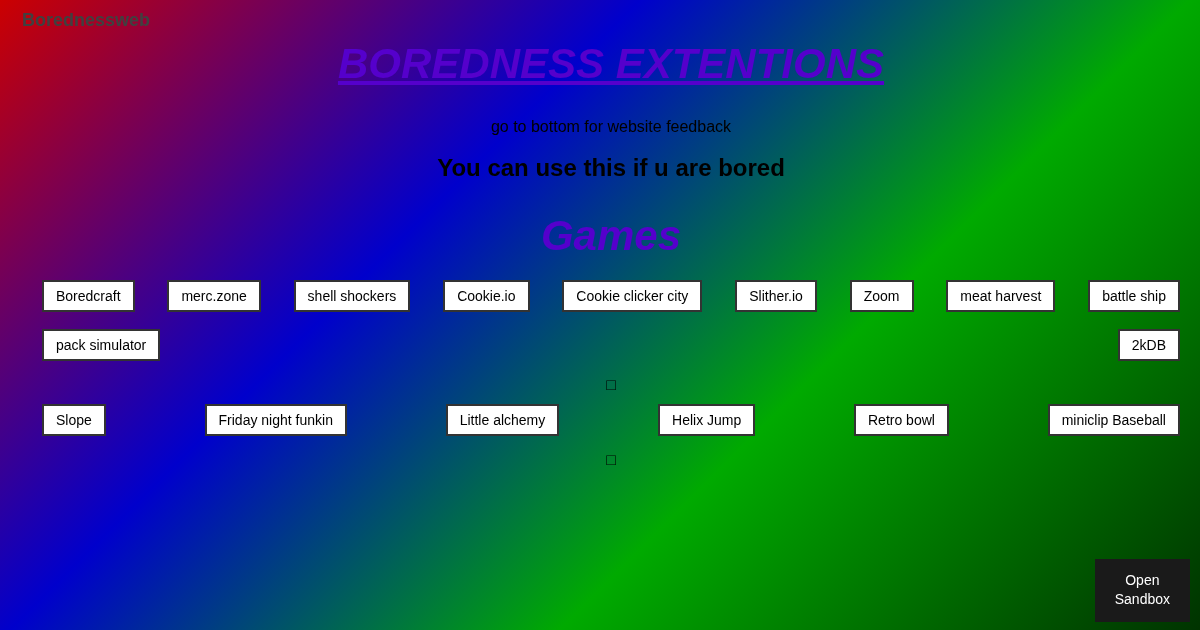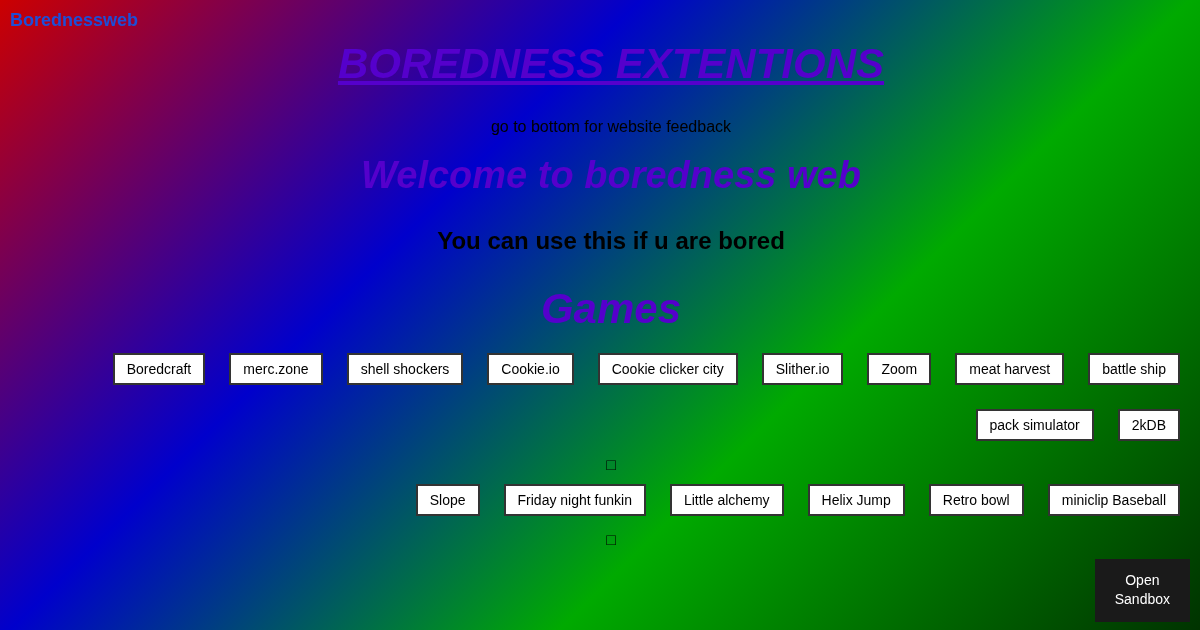--- a/index.html
+++ b/index.html
@@ -13,24 +13,24 @@
       min-height: 630px;
       background: linear-gradient(135deg, #cc0000 0%, #0000cc 35%, #00aa00 65%, #003300 100%);
       font-family: Arial, sans-serif;
       position: relative;
       overflow-x: hidden;
     }
 
     #site-title {
       position: absolute;
       top: 10px;
-      left: 10px;
+      left: 22px;
       font-weight: bold;
       font-size: 18px;
-      color: #1d4ed8;
+      color: #404040;
     }
 
     #main-container {
       text-align: center;
       padding-top: 40px;
       padding-left: 22px;
     }
 
     #main-heading {
       font-size: 42px;
@@ -67,22 +67,22 @@
       font-size: 42px;
       font-style: italic;
       font-weight: bold;
       color: #5500cc;
       margin-bottom: 20px;
     }
 
     .games-row {
       display: flex;
       flex-wrap: wrap;
-      justify-content: flex-end;
-      gap: 24px;
+      justify-content: space-between;
+      gap: 17px;
       margin-bottom: 15px;
       padding: 0 20px;
     }
 
     .game-button {
       background: #fff;
       border: 2px solid #333;
       padding: 6px 12px;
       font-size: 14px;
       cursor: pointer;
@@ -115,21 +115,20 @@
 <body>
 
 <span id="site-title">Borednessweb</span>
 
 <div id="main-container">
 
   <span id="main-heading">BOREDNESS EXTENTIONS</span>
 
   <div id="feedback-text">go to bottom for website feedback</div>
 
-  <div id="welcome-text">Welcome to boredness web</div>
 
   <div id="bored-text">You can use this if u are bored</div>
 
   <div id="games-heading">Games</div>
 
   <div class="games-row" id="games-row-1">
   <button class="game-button">Boredcraft</button>
       <button class="game-button">merc.zone</button>
       <button class="game-button">shell shockers</button>
       <button class="game-button">Cookie.io</button>

